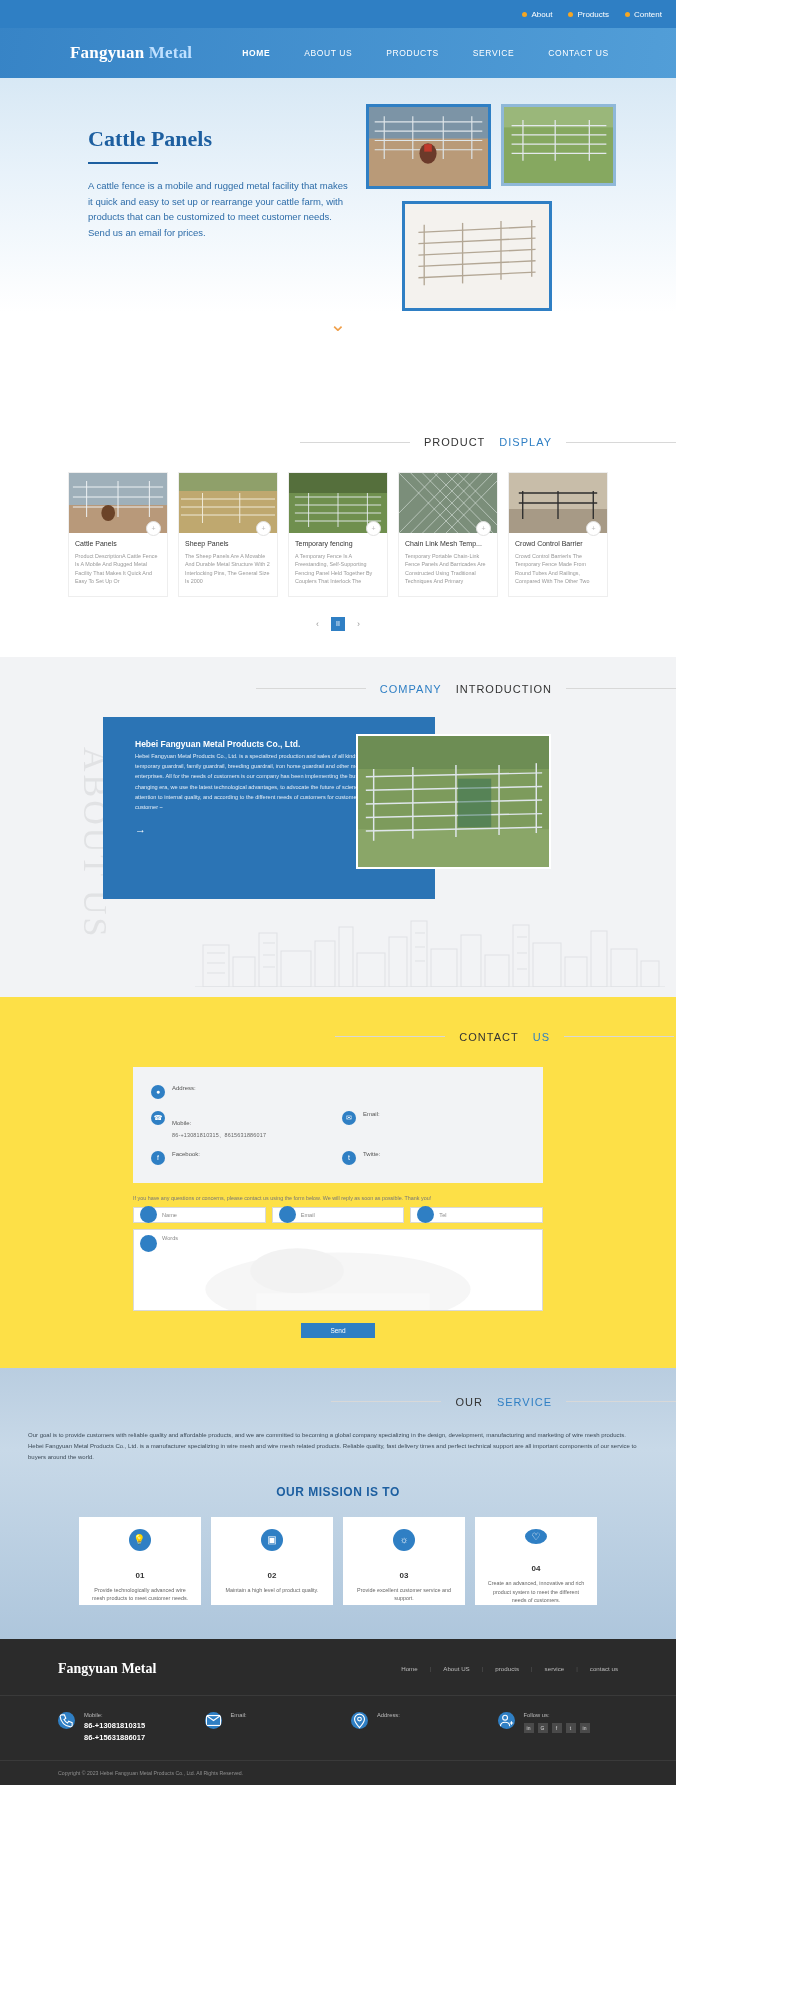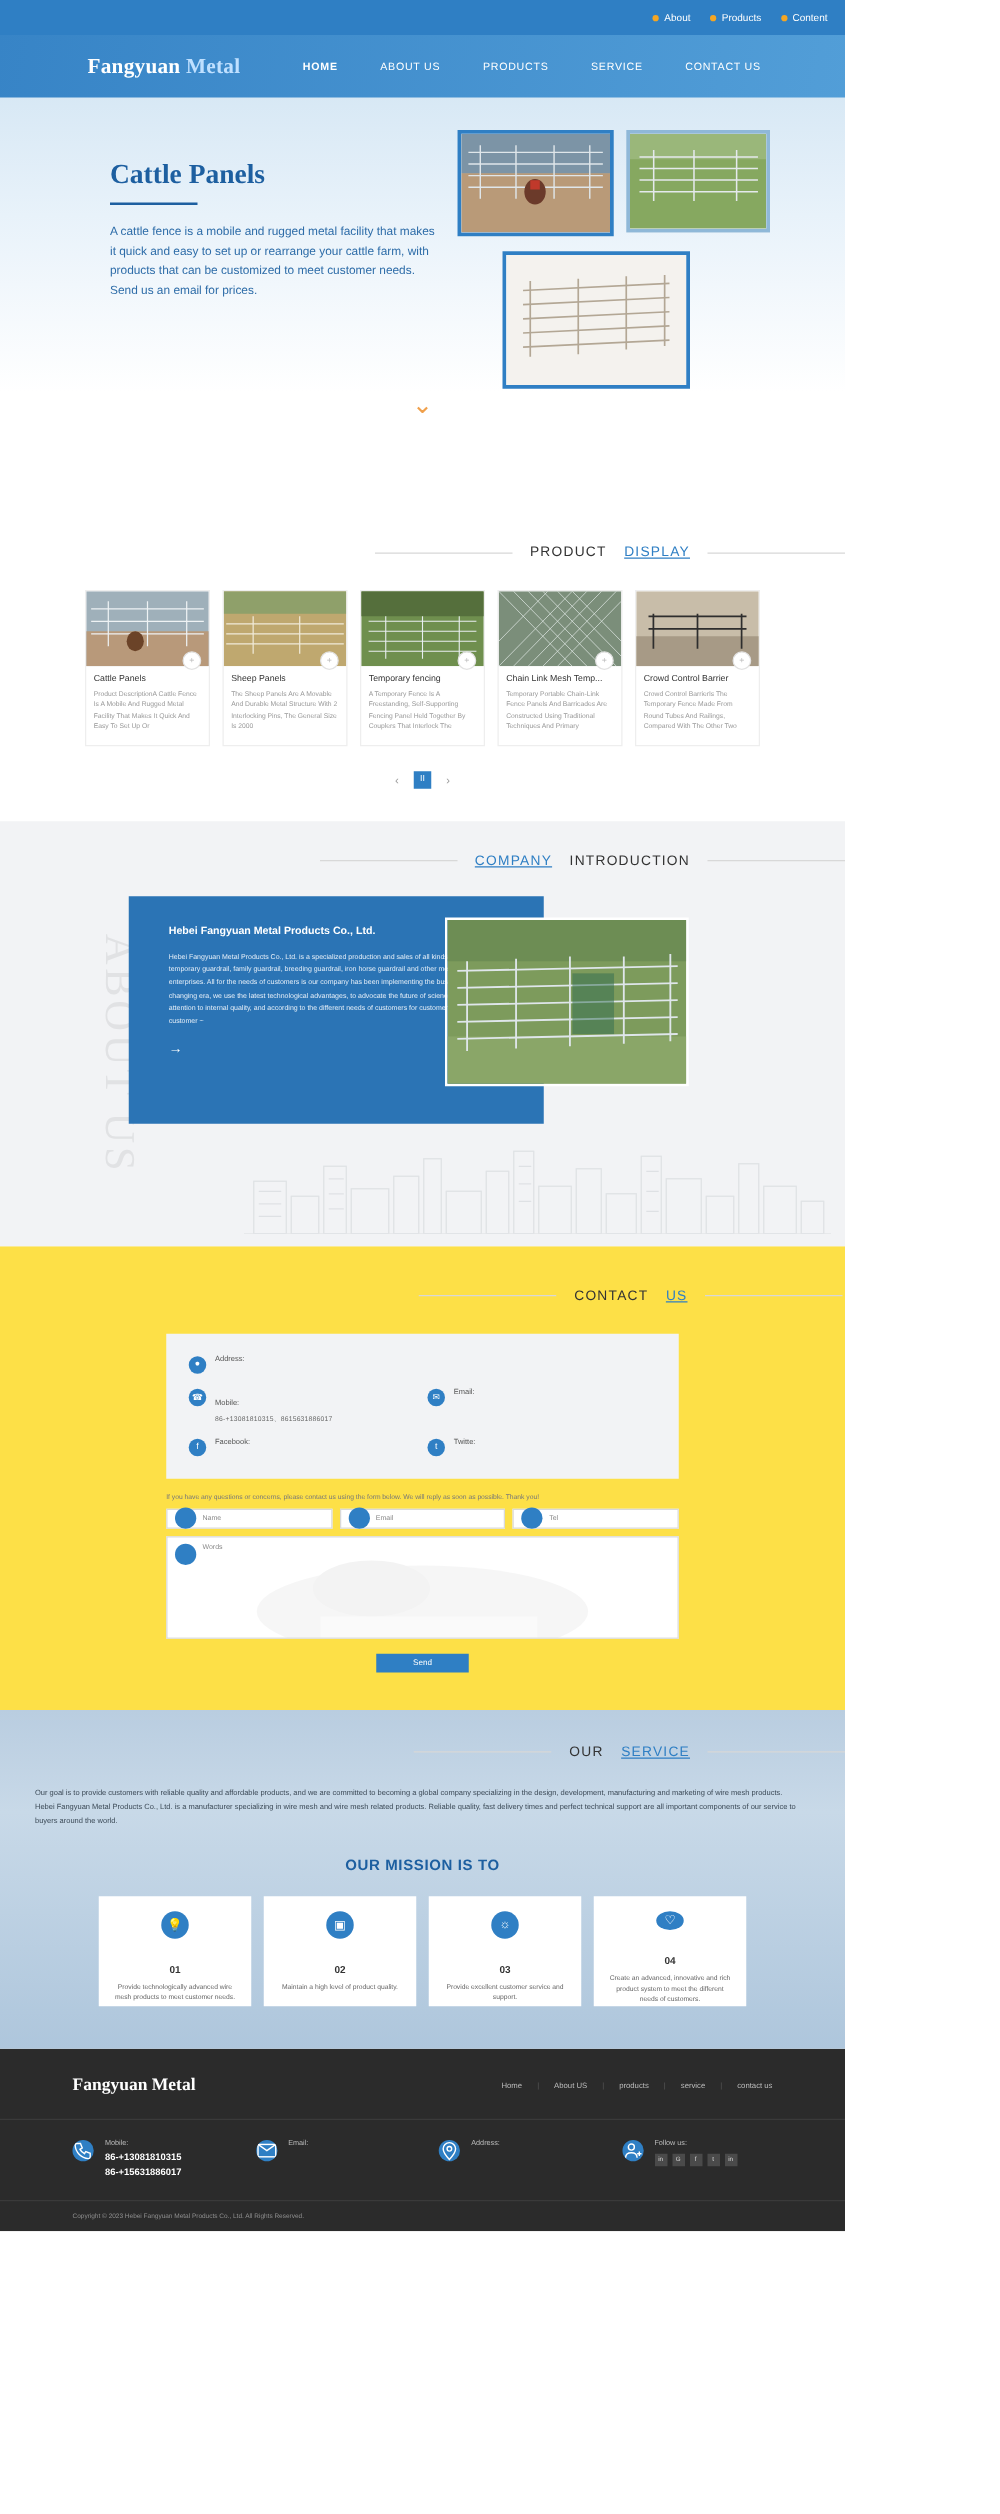--- a/index.html
+++ b/index.html
@@ -115,21 +115,21 @@
   .sec-head {
     display: flex;
     align-items: center;
     justify-content: flex-end;
     gap: 14px;
     font-size: 11px;
     letter-spacing: 1px;
     color: #333;
   }
   .sec-head .line { width: 110px; height: 1px; background: #d8d8d8; }
-  .sec-head .blue { color: #2f7fc4; text-decoration: underline; }
+  .sec-head .blue { color: #2f7fc4; }
 
   
   .products { background: #fff; padding: 28px 0 26px; }
   .prod-grid {
     display: flex;
     gap: 10px;
     padding: 24px 60px 0;
     justify-content: center;
   }
   .prod-card { width: 100px; background: #fff; border: 1px solid #eee; }
@@ -169,21 +169,21 @@
     line-height: 1;
   }
   .about-panel {
     position: absolute;
     left: 103px; top: 0;
     width: 332px; height: 182px;
     background: #2b74b5;
     color: #fff;
     padding: 22px 22px 0 32px;
   }
-  .about-h { font-size: 8.5px; font-weight: bold; margin-bottom: 12px; }
+  .about-h { font-size: 8.5px; font-weight: bold; margin-bottom: 2px; }
   .about-p { font-size: 5.6px; line-height: 1.85; color: #e4eef8; }
   .about-arrow { margin-top: 10px; font-size: 11px; color: #fff; }
   .about-photo {
     position: absolute;
     left: 356px; top: 17px;
     width: 195px; height: 135px;
     border: 2px solid #fff;
   }
   .skyline {
     position: absolute;

